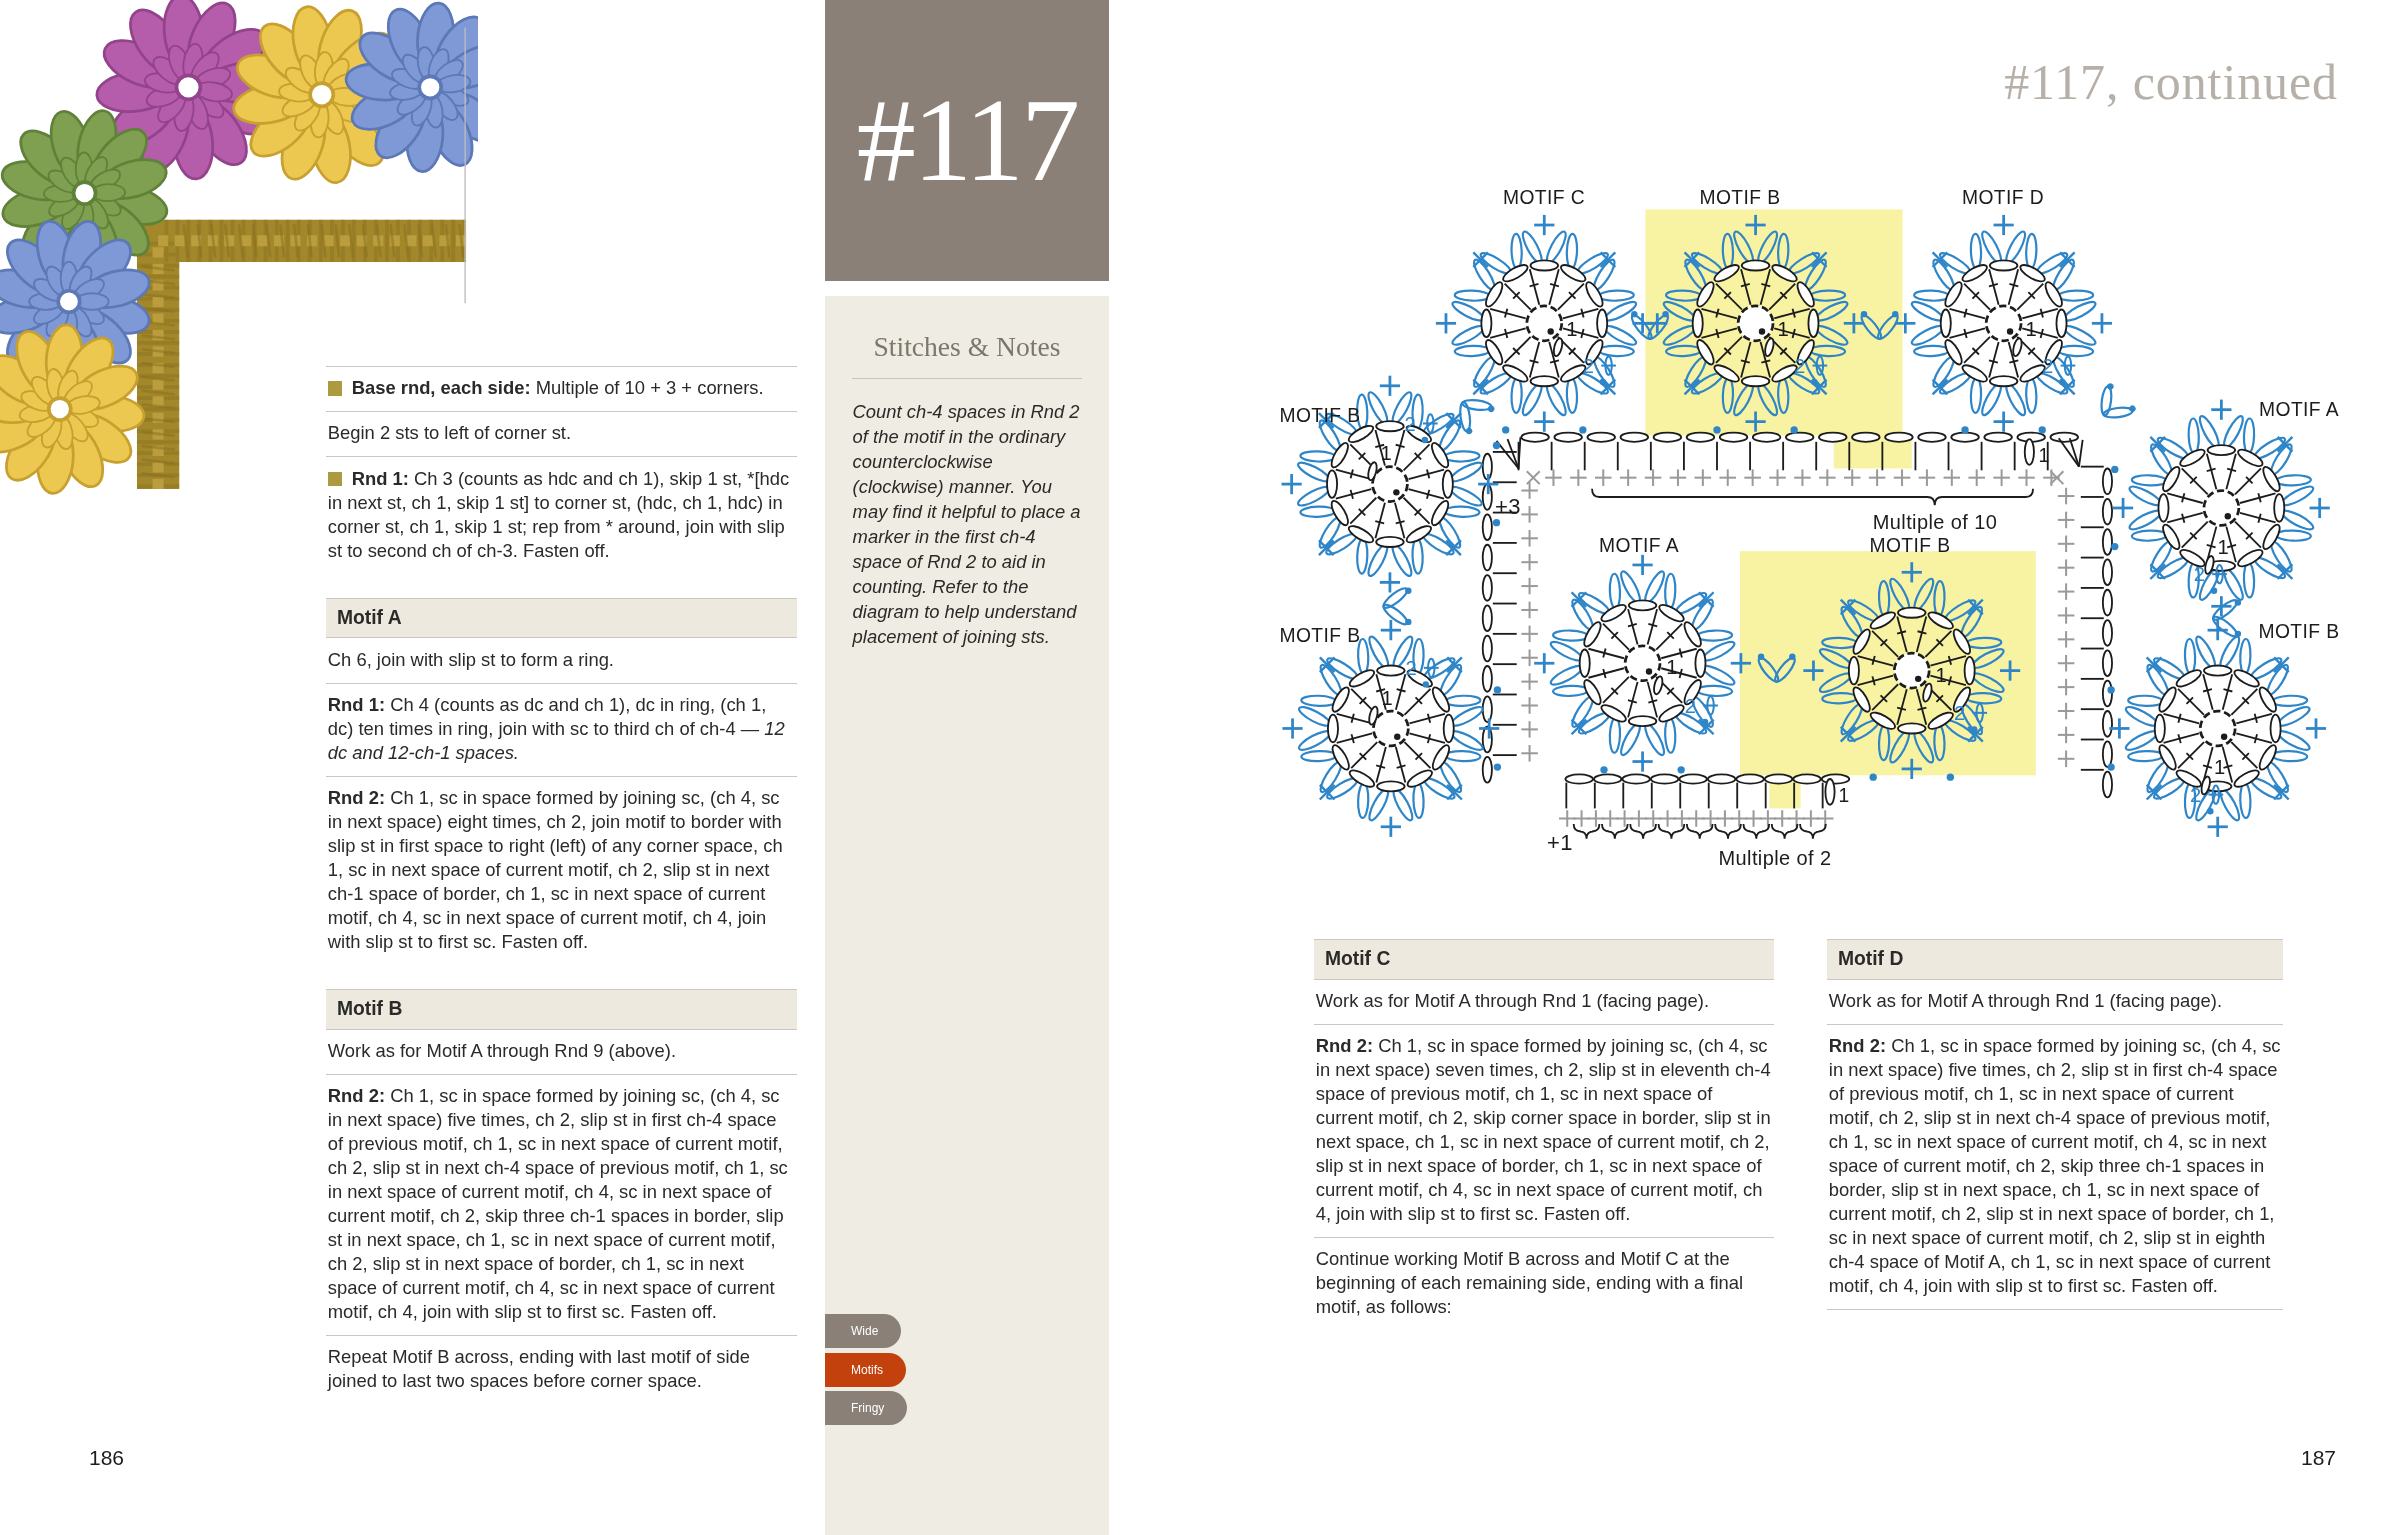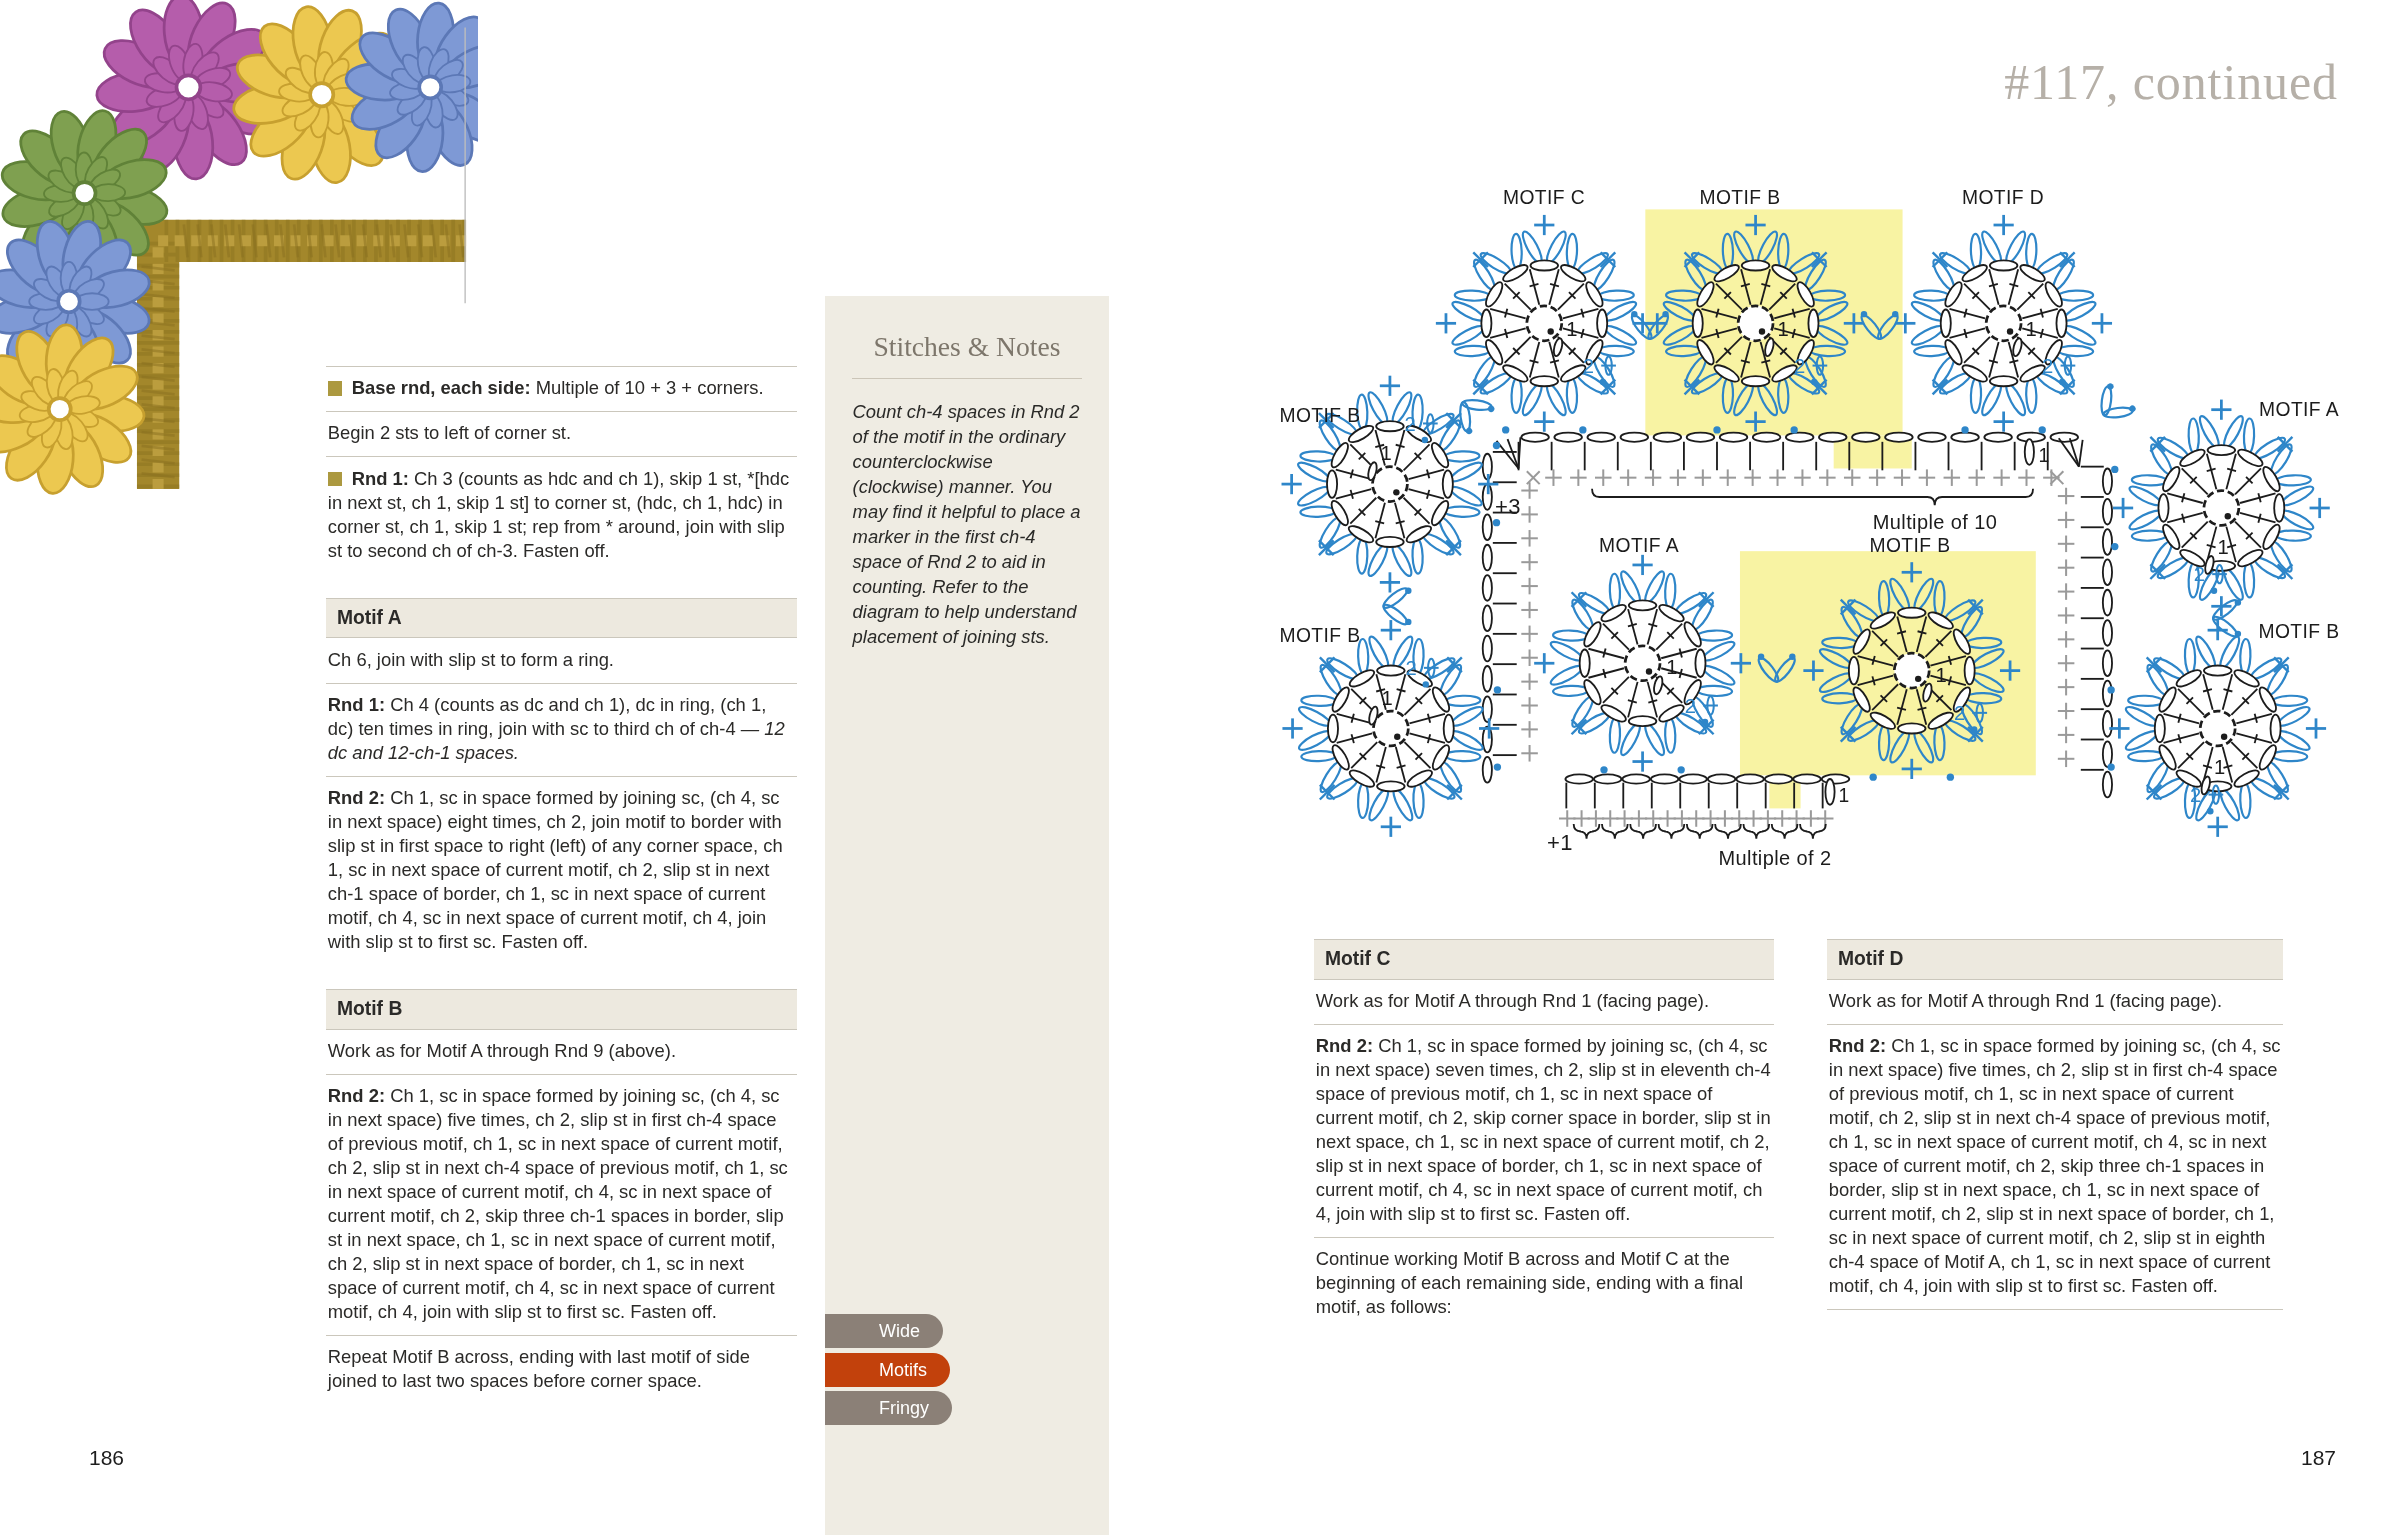--- a/index.html
+++ b/index.html
@@ -22,22 +22,22 @@
   .num-block{position:absolute;left:825px;top:0;width:284px;height:281px;background:#8B8077;
              color:#fff;display:flex;align-items:center;justify-content:center;
              font-family:"Liberation Serif",serif;font-size:118px;letter-spacing:-2.8px;}
   .sidebar{position:absolute;left:825px;top:296px;width:284px;height:1240px;background:#EFECE3;}
   .sb-title{margin-top:35px;text-align:center;font-family:"Liberation Serif",serif;
             font-size:27.6px;color:#7d766b;}
   .sb-rule{margin:14.7px auto 0 auto;width:230px;border-top:1.8px solid #cbc5b8;}
   .note{font-style:italic;font-size:18.4px;line-height:25px;margin:20px 26px 0 27.6px;color:#2a2a28;}
   .note + .note{margin-top:0;text-indent:27.6px;}
   .tags{position:absolute;left:0;top:1018px;}
-  .tag{display:block;width:fit-content;height:34px;line-height:34px;color:#fff;font-size:18px;
-       padding:0 23px 0 54px;border-radius:0 17.5px 17.5px 0;margin-bottom:4.6px;}
+  .tag{display:block;width:fit-content;height:34px;line-height:34px;color:#fff;font-size:12px;
+       padding:0 23px 0 26px;border-radius:0 17.5px 17.5px 0;margin-bottom:4.6px;}
   .tag.dark{background:#8B8077;}
   .tag.light{background:#c2410c;}
 
   
   .continued{position:absolute;right:51px;top:53px;font-family:"Liberation Serif",serif;
              font-size:50px;color:#b6b0a8;letter-spacing:0.9px;}
   .pageno{position:absolute;bottom:66px;font-size:21px;color:#1d1d1d;}
   .pageno.pl{left:51px;margin-left:38px;}
   .pageno.pr{right:53px;}
 
@@ -255,20 +255,23 @@
       <div class="hdr"><span>Motif A</span></div>
       <div class="row nt"><span>Ch 6, join with slip st to form a ring.</span></div>
       <div class="row"><span class="b">Rnd 1:</span><span> Ch 4 (counts as dc and ch 1), dc in ring, (ch 1, dc) ten times in ring, join with sc to third ch of ch-4 — </span><span class="i">12 dc and 12-ch-1 spaces.</span></div>
       <div class="row"><span class="b">Rnd 2:</span><span> Ch 1, sc in space formed by joining sc, (ch 4, sc in next space) eight times, ch 2, join motif to border with slip st in first space to right (left) of any corner space, ch 1, sc in next space of current motif, ch 2, slip st in next ch-1 space of border, ch 1, sc in next space of current motif, ch 4, sc in next space of current motif, ch 4, join with slip st to first sc. Fasten off.</span></div>
       <div class="hdr"><span>Motif B</span></div>
       <div class="row nt"><span>Work as for Motif A through Rnd 9 (above).</span></div>
       <div class="row"><span class="b">Rnd 2:</span><span> Ch 1, sc in space formed by joining sc, (ch 4, sc in next space) five times, ch 2, slip st in first ch-4 space of previous motif, ch 1, sc in next space of current motif, ch 2, slip st in next ch-4 space of previous motif, ch 1, sc in next space of current motif, ch 4, sc in next space of current motif, ch 2, skip three ch-1 spaces in border, slip st in next space, ch 1, sc in next space of current motif, ch 2, slip st in next space of border, ch 1, sc in next space of current motif, ch 4, sc in next space of current motif, ch 4, join with slip st to first sc. Fasten off.</span></div>
       <div class="row"><span>Repeat Motif B across, ending with last motif of side joined to last two spaces before corner space.</span></div>
     </div>
 
+  <div class="num-block">
+    <span>#117</span>
+  </div>
   <div class="sidebar">
     <div class="sb-title">Stitches &amp; Notes</div>
     <div class="sb-rule"></div>
     <p class="note">Count ch-4 spaces in Rnd 2 of the motif in the ordinary counterclockwise (clockwise) manner. You may find it helpful to place a marker in the first ch-4 space of Rnd 2 to aid in counting. Refer to the diagram to help understand placement of joining sts.</p>
     <div class="tags" id="tags">
         <div class="tag dark">Wide</div>
         <div class="tag light">Motifs</div>
         <div class="tag dark">Fringy</div>
       </div>
   </div>

